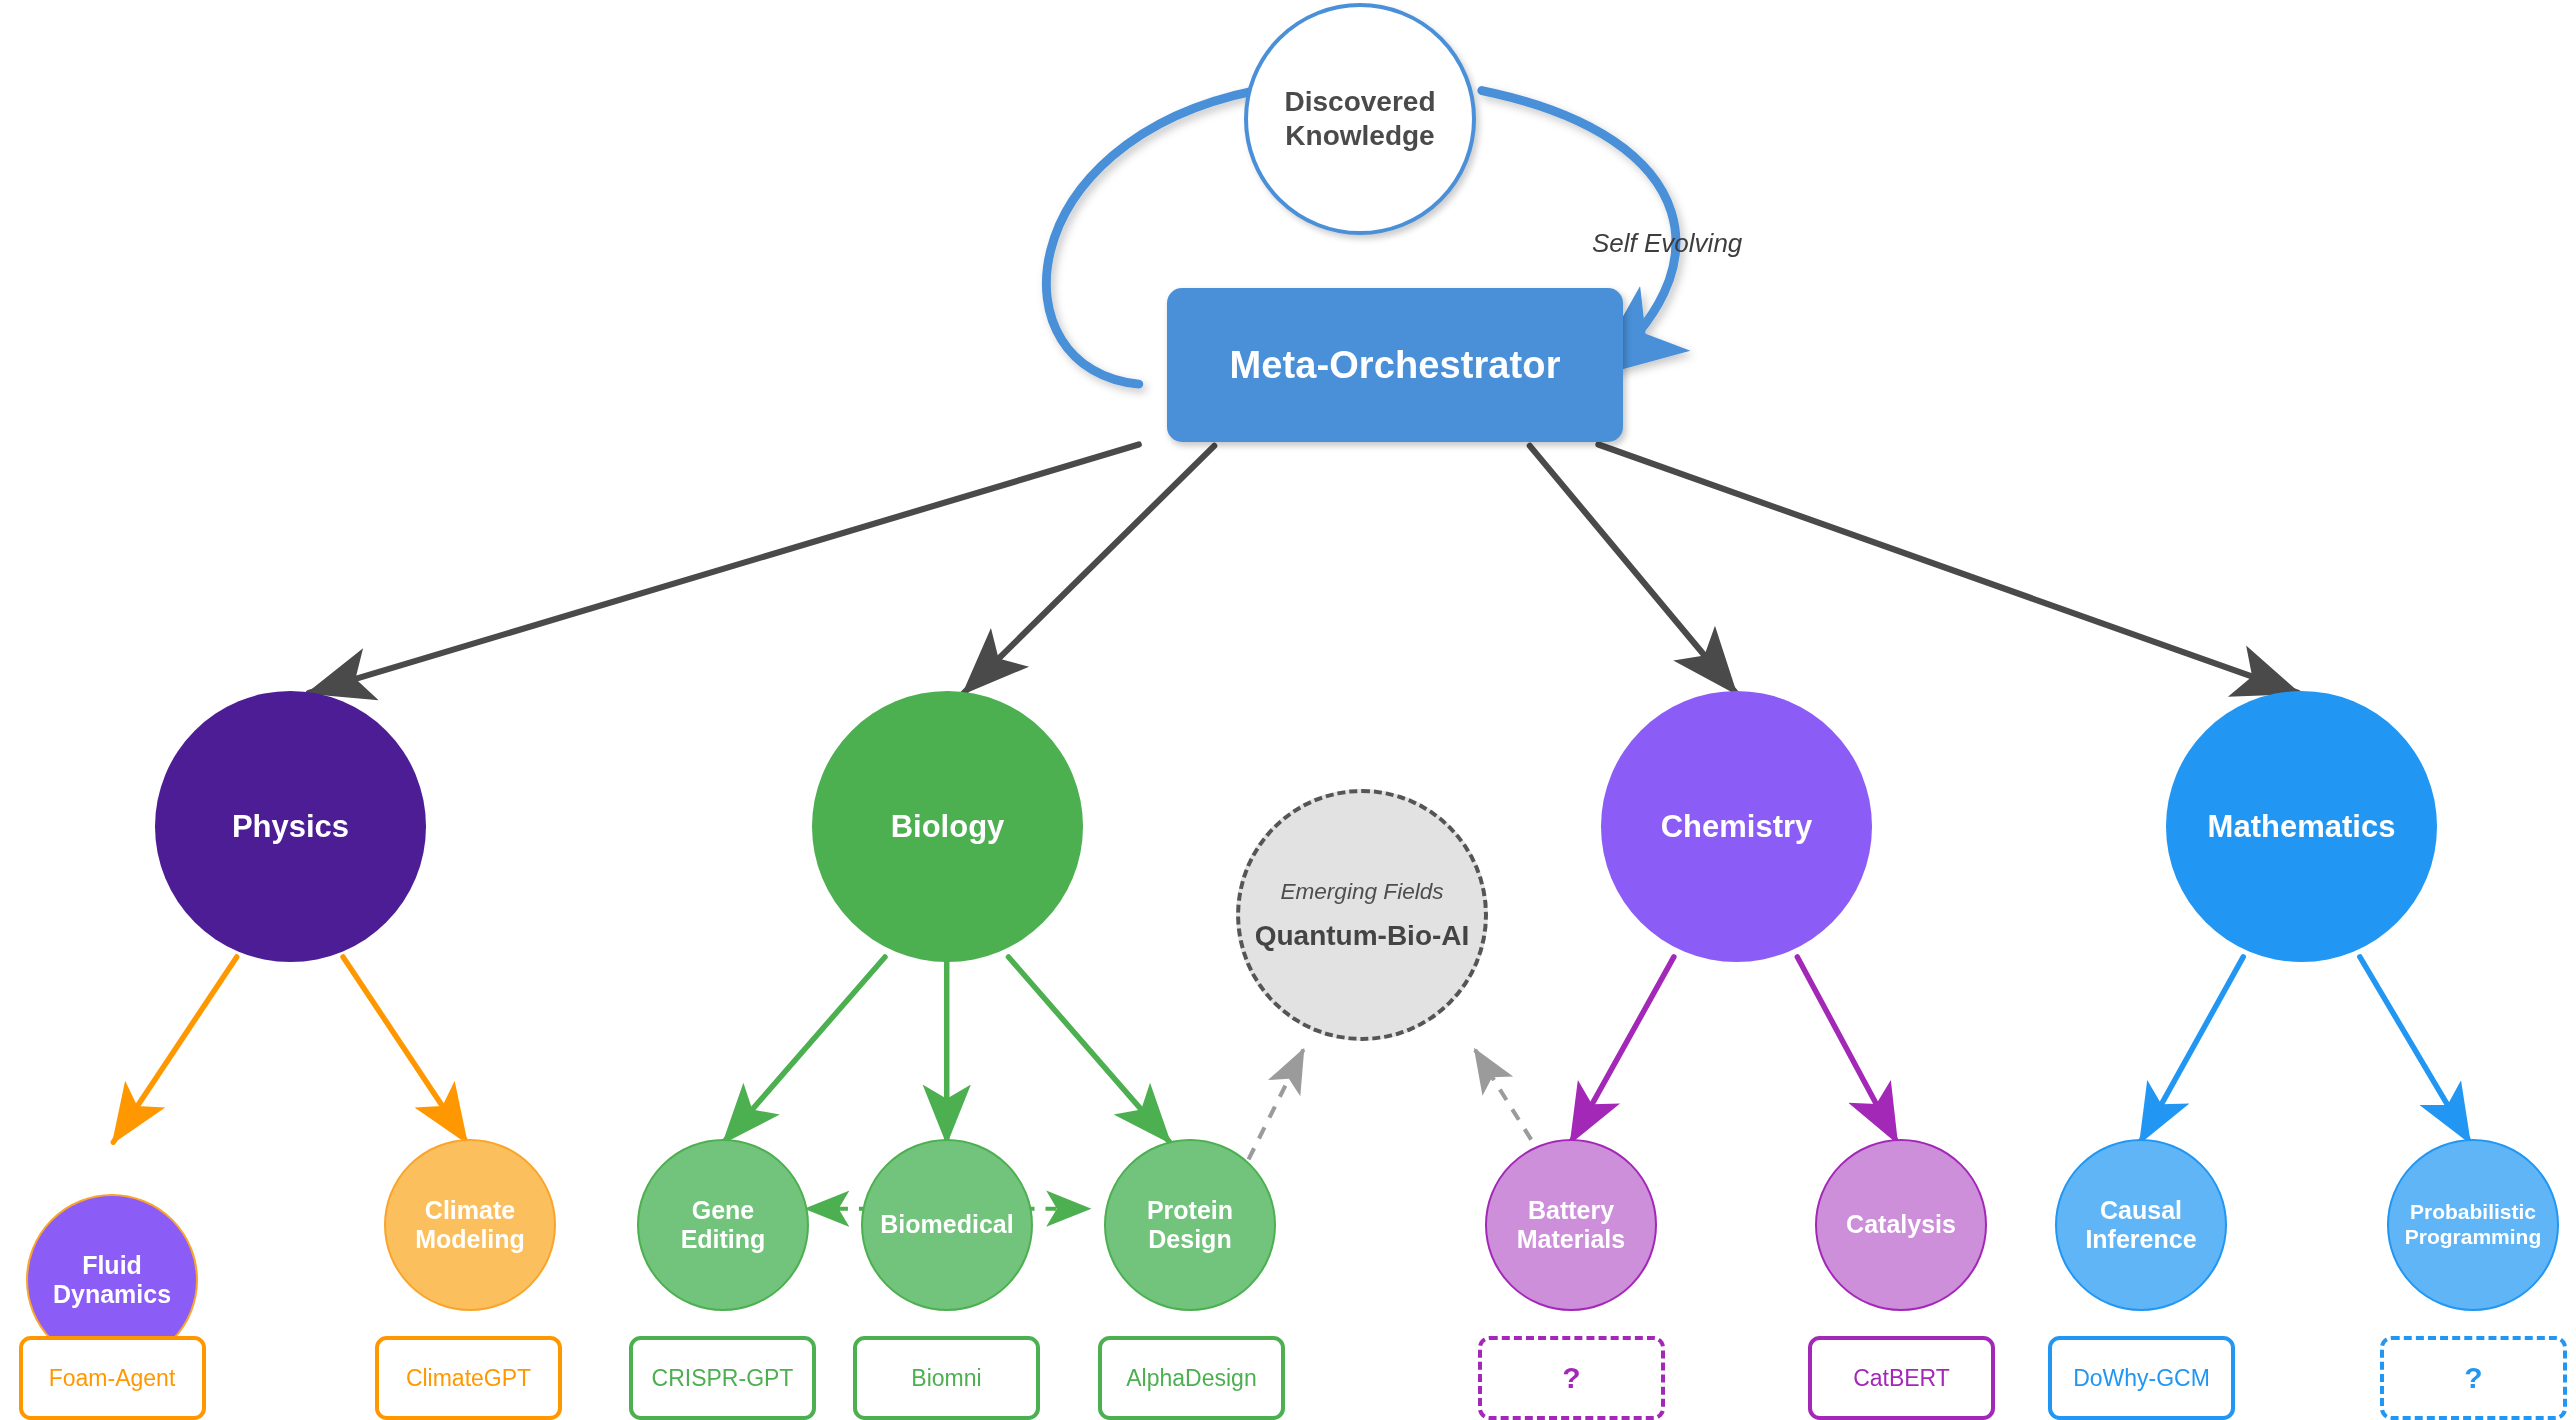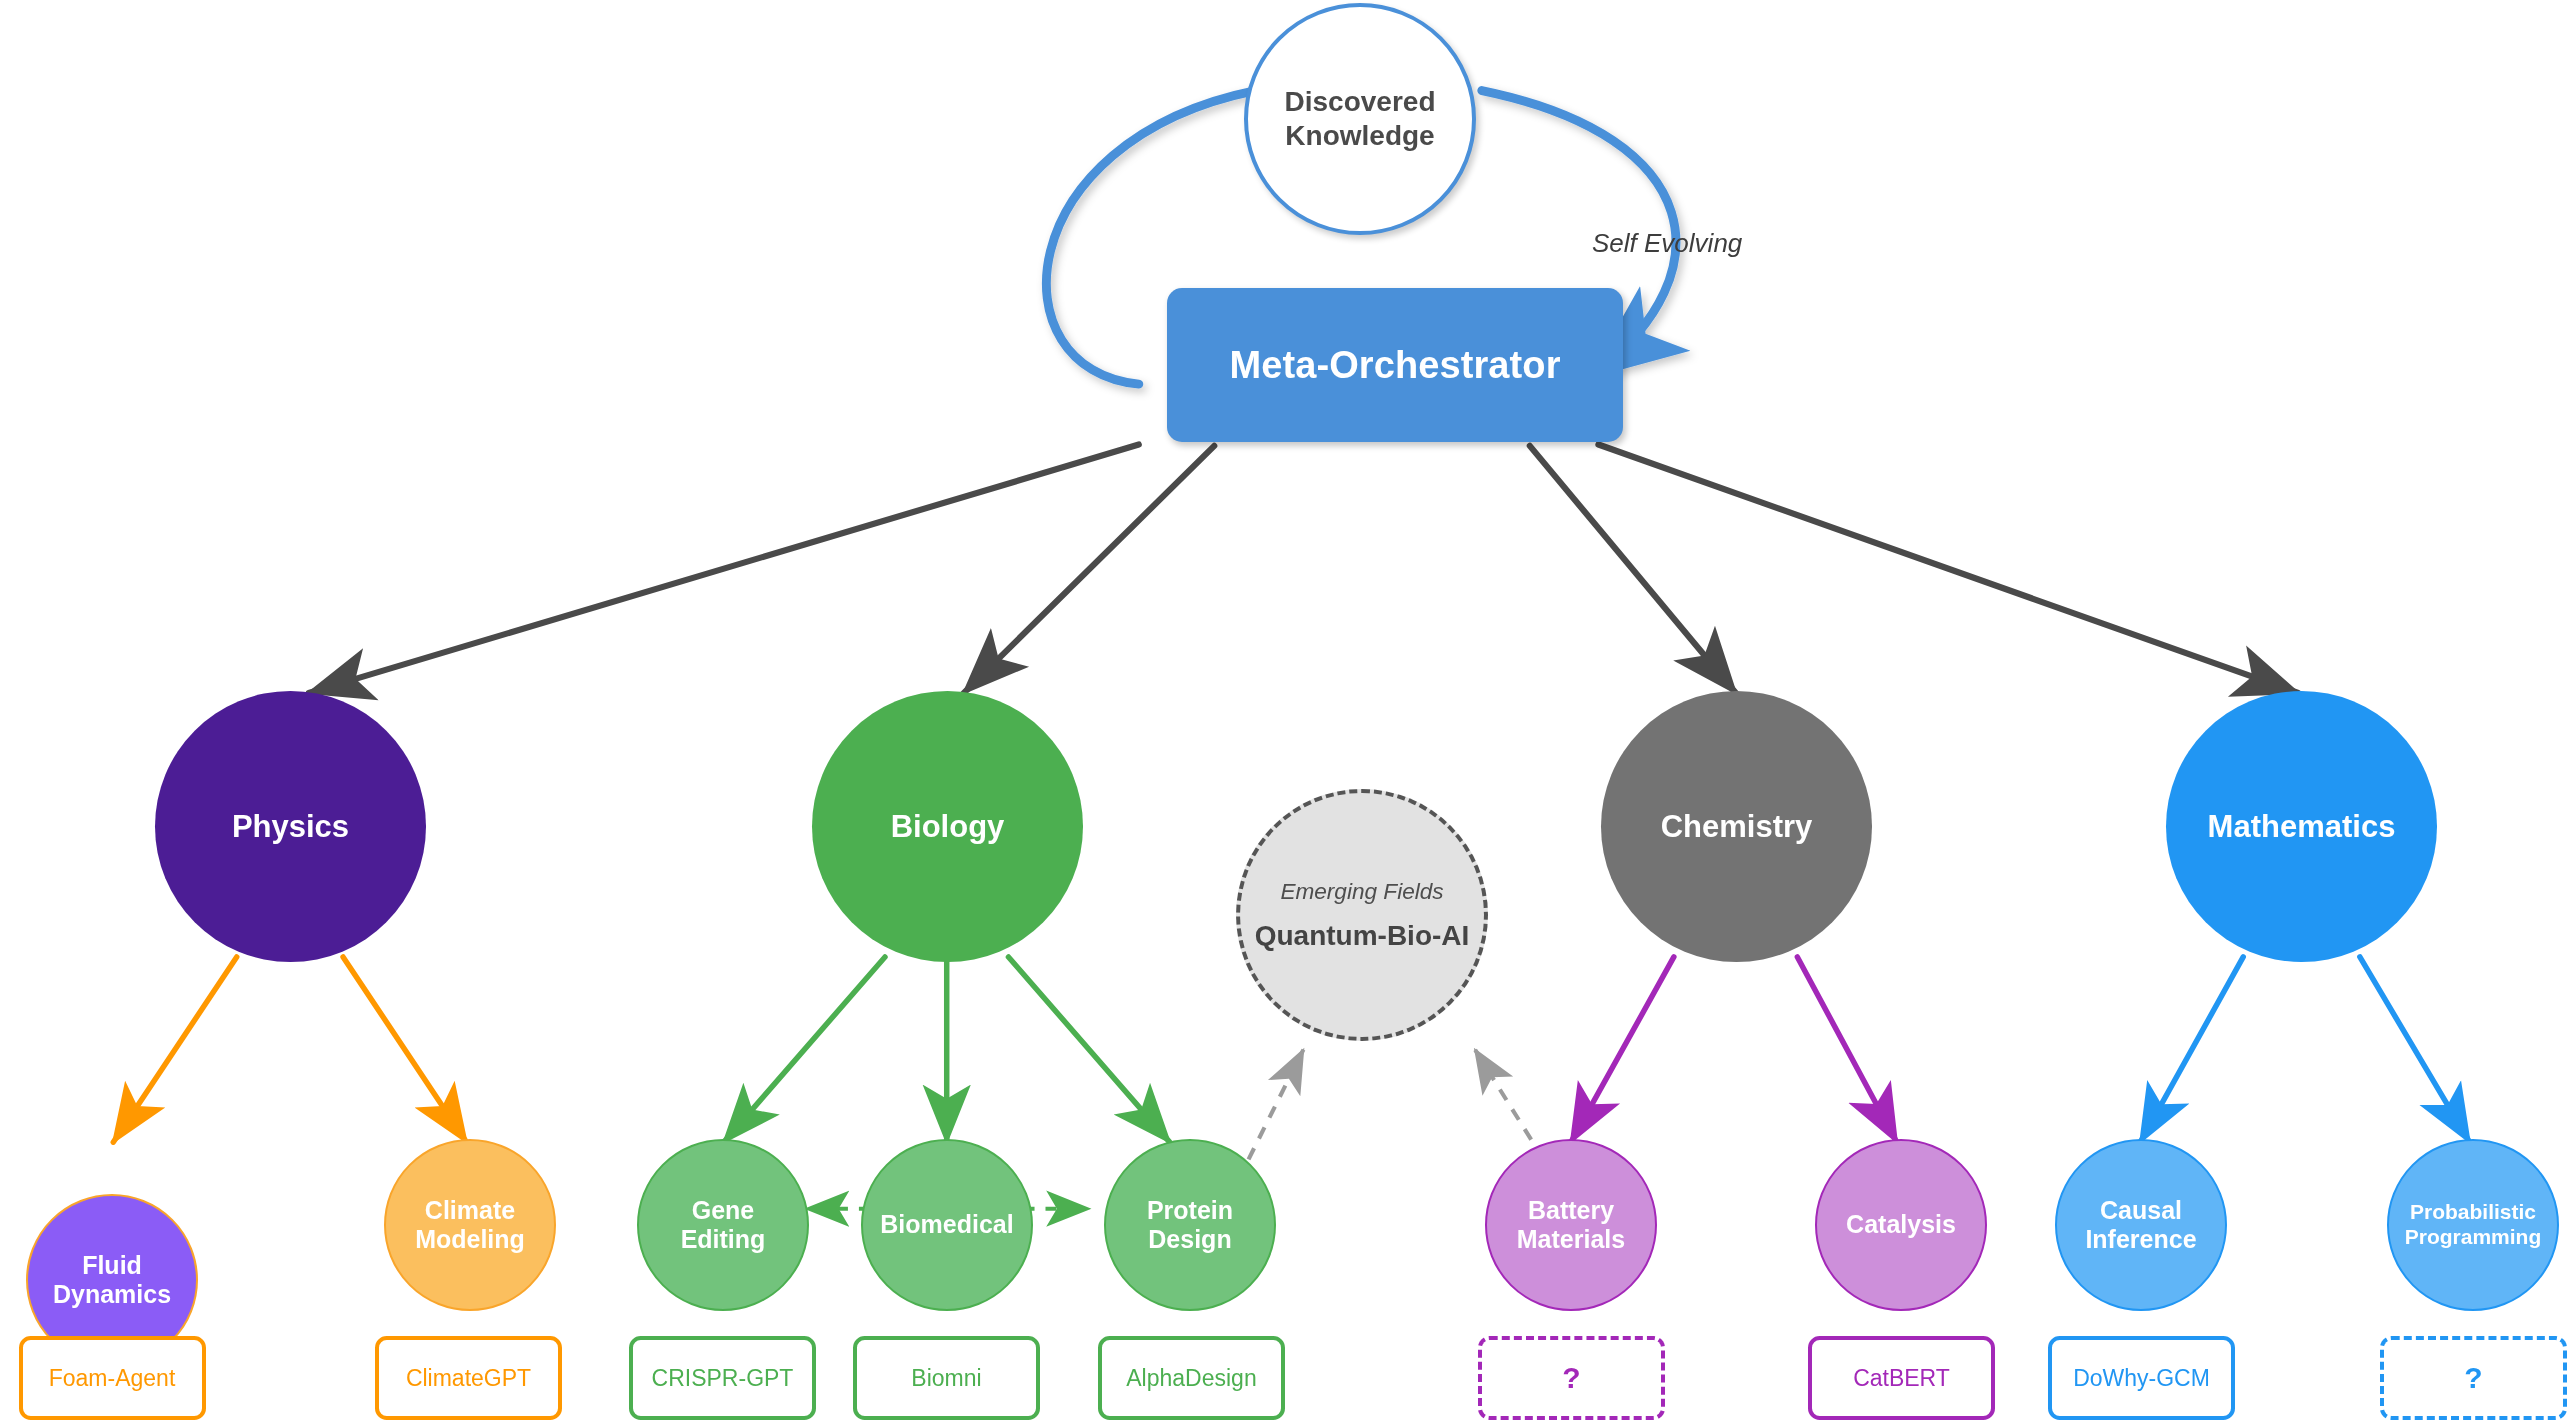--- a/index.html
+++ b/index.html
@@ -142,21 +142,21 @@
   </div>
 
   <div class="node circle domain" style="left:155px;top:691px;width:271px;height:271px;background:#4c1d95;">
     <span>Physics</span>
   </div>
 
   <div class="node circle domain" style="left:812px;top:691px;width:271px;height:271px;background:#4CAF50;">
     <span>Biology</span>
   </div>
 
-  <div class="node circle domain" style="left:1601px;top:691px;width:271px;height:271px;background:#737373;">
+  <div class="node circle domain" style="left:1601px;top:691px;width:271px;height:271px;background:#8b5cf6;">
     <span>Chemistry</span>
   </div>
 
   <div class="node circle domain" style="left:2166px;top:691px;width:271px;height:271px;background:#2196F3;">
     <span>Mathematics</span>
   </div>
 
   <div class="node circle emerging" style="left:1236px;top:789px;width:252px;height:252px;">
     <span class="line1">Emerging Fields</span>
     <span class="line2">Quantum-Bio-AI</span>

